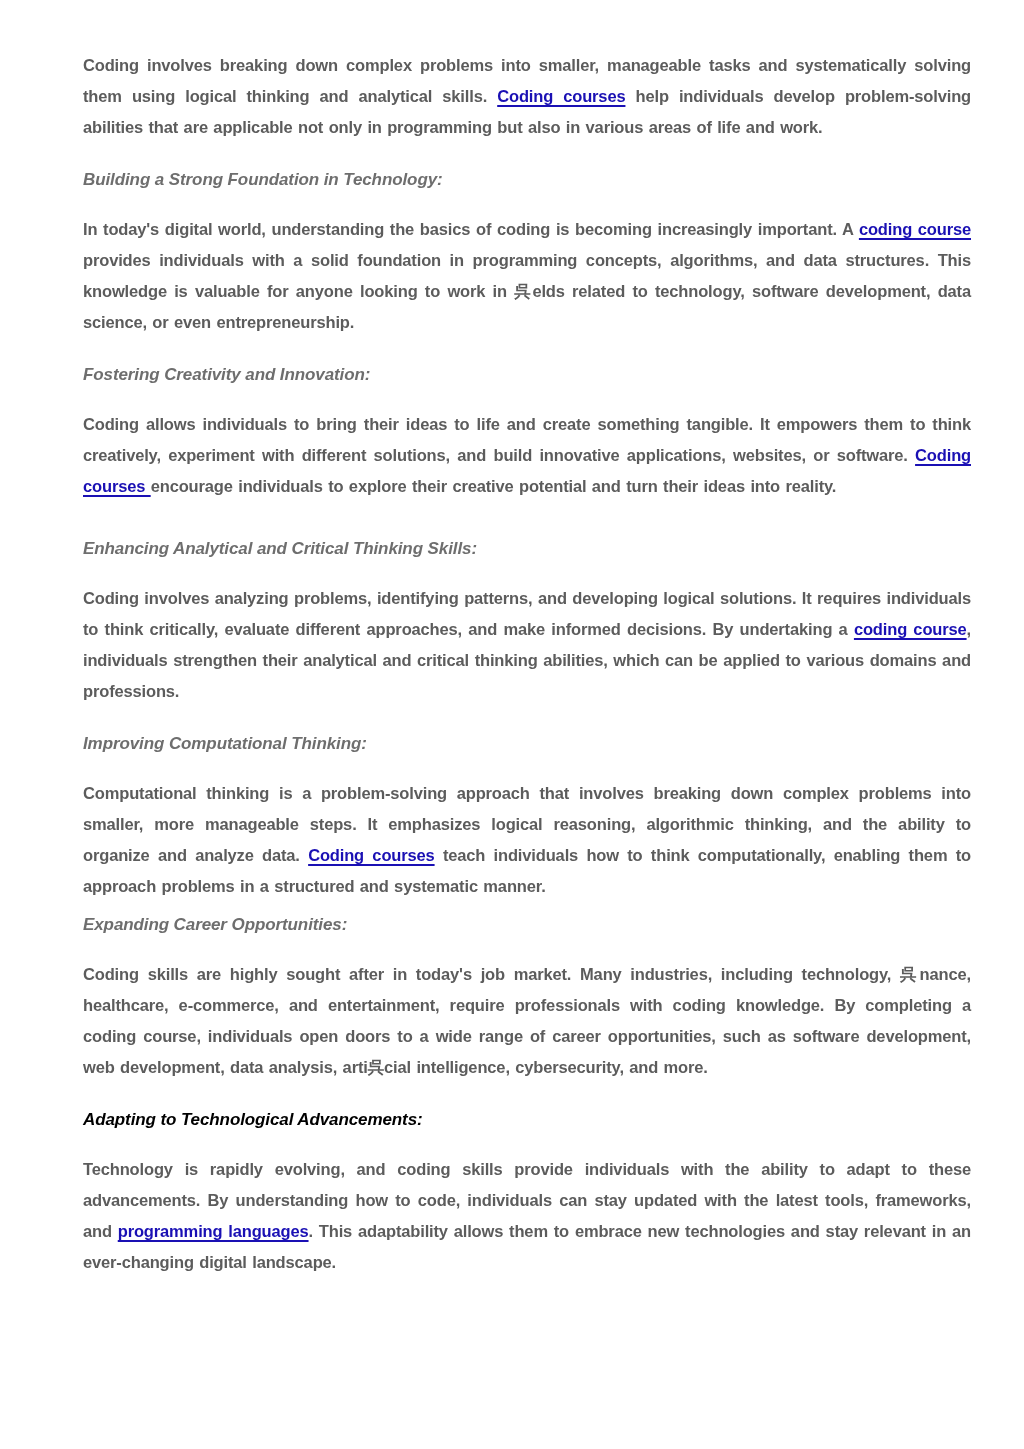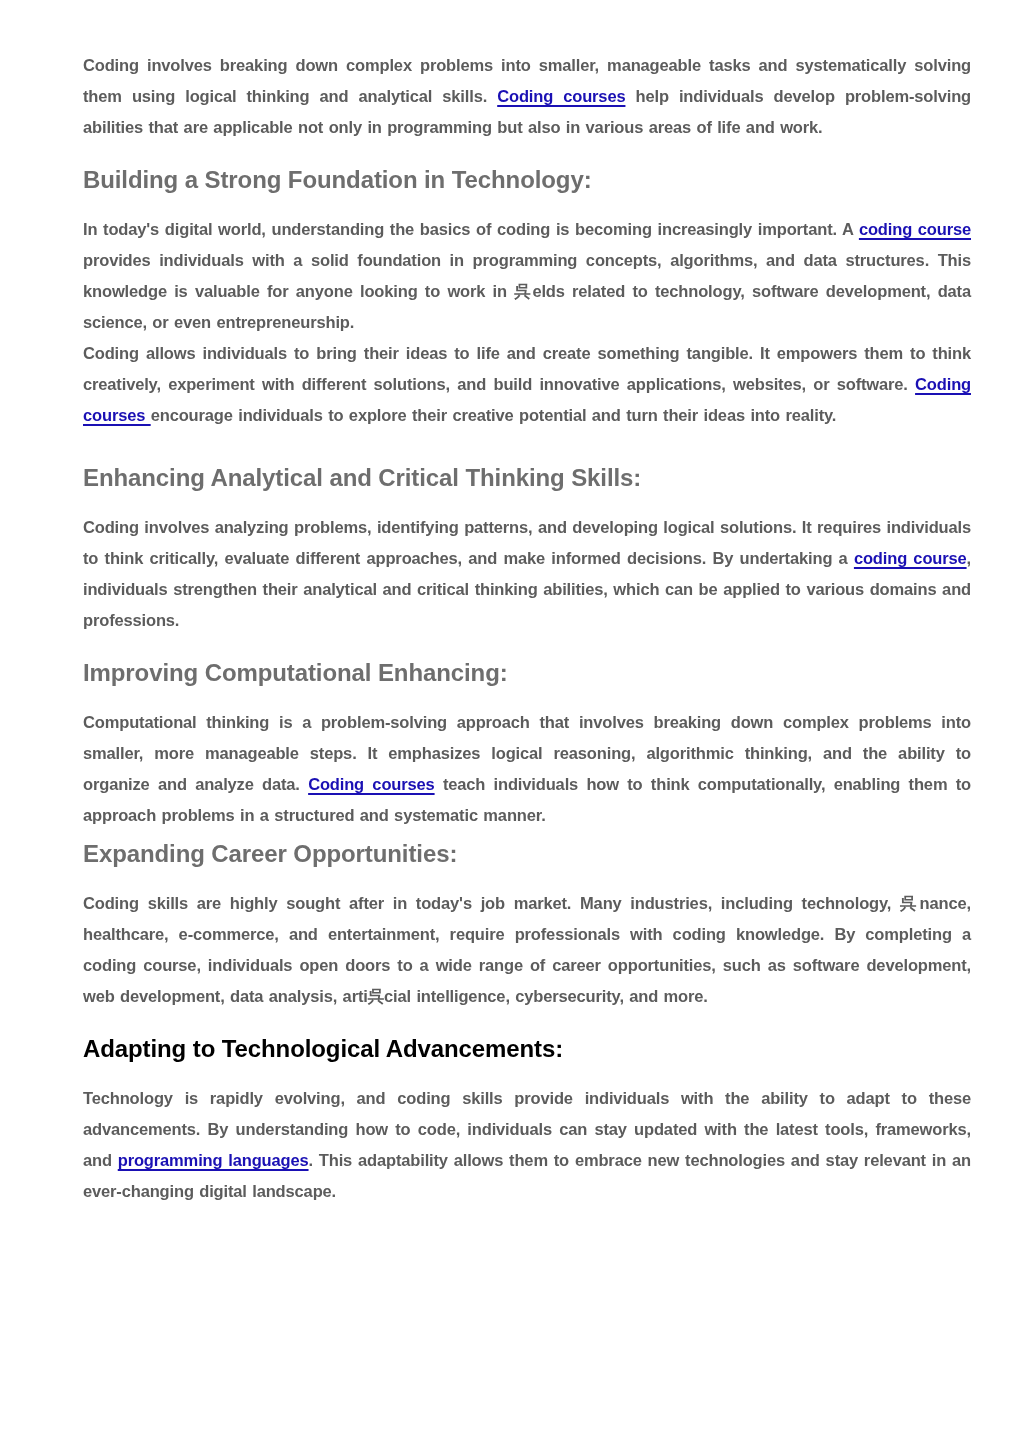--- a/index.html
+++ b/index.html
@@ -19,41 +19,43 @@
     margin: 0;
     font-size: 16.5px;
     font-weight: 700;
     line-height: 31px;
     text-align: justify;
     letter-spacing: -0.15px;
     word-spacing: 1px;
   }
   .sec-heading {
     margin: 21px 0 19px 0;
-    font-size: 24px;
+    font-size: 17px;
     font-weight: 700;
     line-height: 31px;
     letter-spacing: -0.1px;
+    font-style: italic;
   }
   .doc-link {
     text-decoration: underline;
     text-decoration-thickness: 1.5px;
     text-underline-offset: 3px;
     cursor: pointer;
   }
 </style>
 </head>
 <body>
 
 <div class="page" style="background: rgb(255, 255, 255);">
     <p class="para" style="color: rgb(92, 92, 92);"><span>Coding involves breaking down complex problems into smaller, manageable tasks and systematically solving them using logical thinking and analytical skills. </span><a class="doc-link" href="#" style="color: rgb(26, 16, 180);">Coding courses</a><span> help individuals develop problem-solving abilities that are applicable not only in programming but also in various areas of life and work.</span></p>
     <h2 class="sec-heading" style="color: rgb(110, 110, 110);">Building a Strong Foundation in Technology:</h2>
     <p class="para" style="color: rgb(92, 92, 92);"><span>In today's digital world, understanding the basics of coding is becoming increasingly important. A </span><a class="doc-link" href="#" style="color: rgb(26, 16, 180);">coding course </a><span>provides individuals with a solid foundation in programming concepts, algorithms, and data structures. This knowledge is valuable for anyone looking to work in 呉elds related to technology, software development, data science, or even entrepreneurship.</span></p>
+    <h2 class="sec-heading" style="color: rgb(110, 110, 110);">Fostering Creativity and Innovation:</h2>
     <p class="para" style="color: rgb(92, 92, 92);"><span>Coding allows individuals to bring their ideas to life and create something tangible. It empowers them to think creatively, experiment with different solutions, and build innovative applications, websites, or software. </span><a class="doc-link" href="#" style="color: rgb(26, 16, 180);">Coding courses </a><span>encourage individuals to explore their creative potential and turn their ideas into reality.</span></p>
     <h2 class="sec-heading" style="color: rgb(110, 110, 110); margin-top: 31px;">Enhancing Analytical and Critical Thinking Skills:</h2>
     <p class="para" style="color: rgb(92, 92, 92);"><span>Coding involves analyzing problems, identifying patterns, and developing logical solutions. It requires individuals to think critically, evaluate different approaches, and make informed decisions. By undertaking a </span><a class="doc-link" href="#" style="color: rgb(26, 16, 180);">coding course</a><span>, individuals strengthen their analytical and critical thinking abilities, which can be applied to various domains and professions.</span></p>
-    <h2 class="sec-heading" style="color: rgb(110, 110, 110);">Improving Computational Enhancing:</h2>
+    <h2 class="sec-heading" style="color: rgb(110, 110, 110);">Improving Computational Thinking:</h2>
     <p class="para" style="color: rgb(92, 92, 92);"><span>Computational thinking is a problem-solving approach that involves breaking down complex problems into smaller, more manageable steps. It emphasizes logical reasoning, algorithmic thinking, and the ability to organize and analyze data. </span><a class="doc-link" href="#" style="color: rgb(26, 16, 180);">Coding courses</a><span> teach individuals how to think computationally, enabling them to approach problems in a structured and systematic manner.</span></p>
     <h2 class="sec-heading" style="color: rgb(110, 110, 110); margin-top: 7px;">Expanding Career Opportunities:</h2>
     <p class="para" style="color: rgb(92, 92, 92);"><span>Coding skills are highly sought after in today's job market. Many industries, including technology, 呉nance, healthcare, e-commerce, and entertainment, require professionals with coding knowledge. By completing a coding course, individuals open doors to a wide range of career opportunities, such as software development, web development, data analysis, arti呉cial intelligence, cybersecurity, and more.</span></p>
     <h2 class="sec-heading" style="color: #000000;">Adapting to Technological Advancements:</h2>
     <p class="para" style="color: rgb(92, 92, 92);"><span>Technology is rapidly evolving, and coding skills provide individuals with the ability to adapt to these advancements. By understanding how to code, individuals can stay updated with the latest tools, frameworks, and </span><a class="doc-link" href="#" style="color: rgb(26, 16, 180);">programming languages</a><span>. This adaptability allows them to embrace new technologies and stay relevant in an ever-changing digital landscape.</span></p>
   </div>
 
 </body></html>

